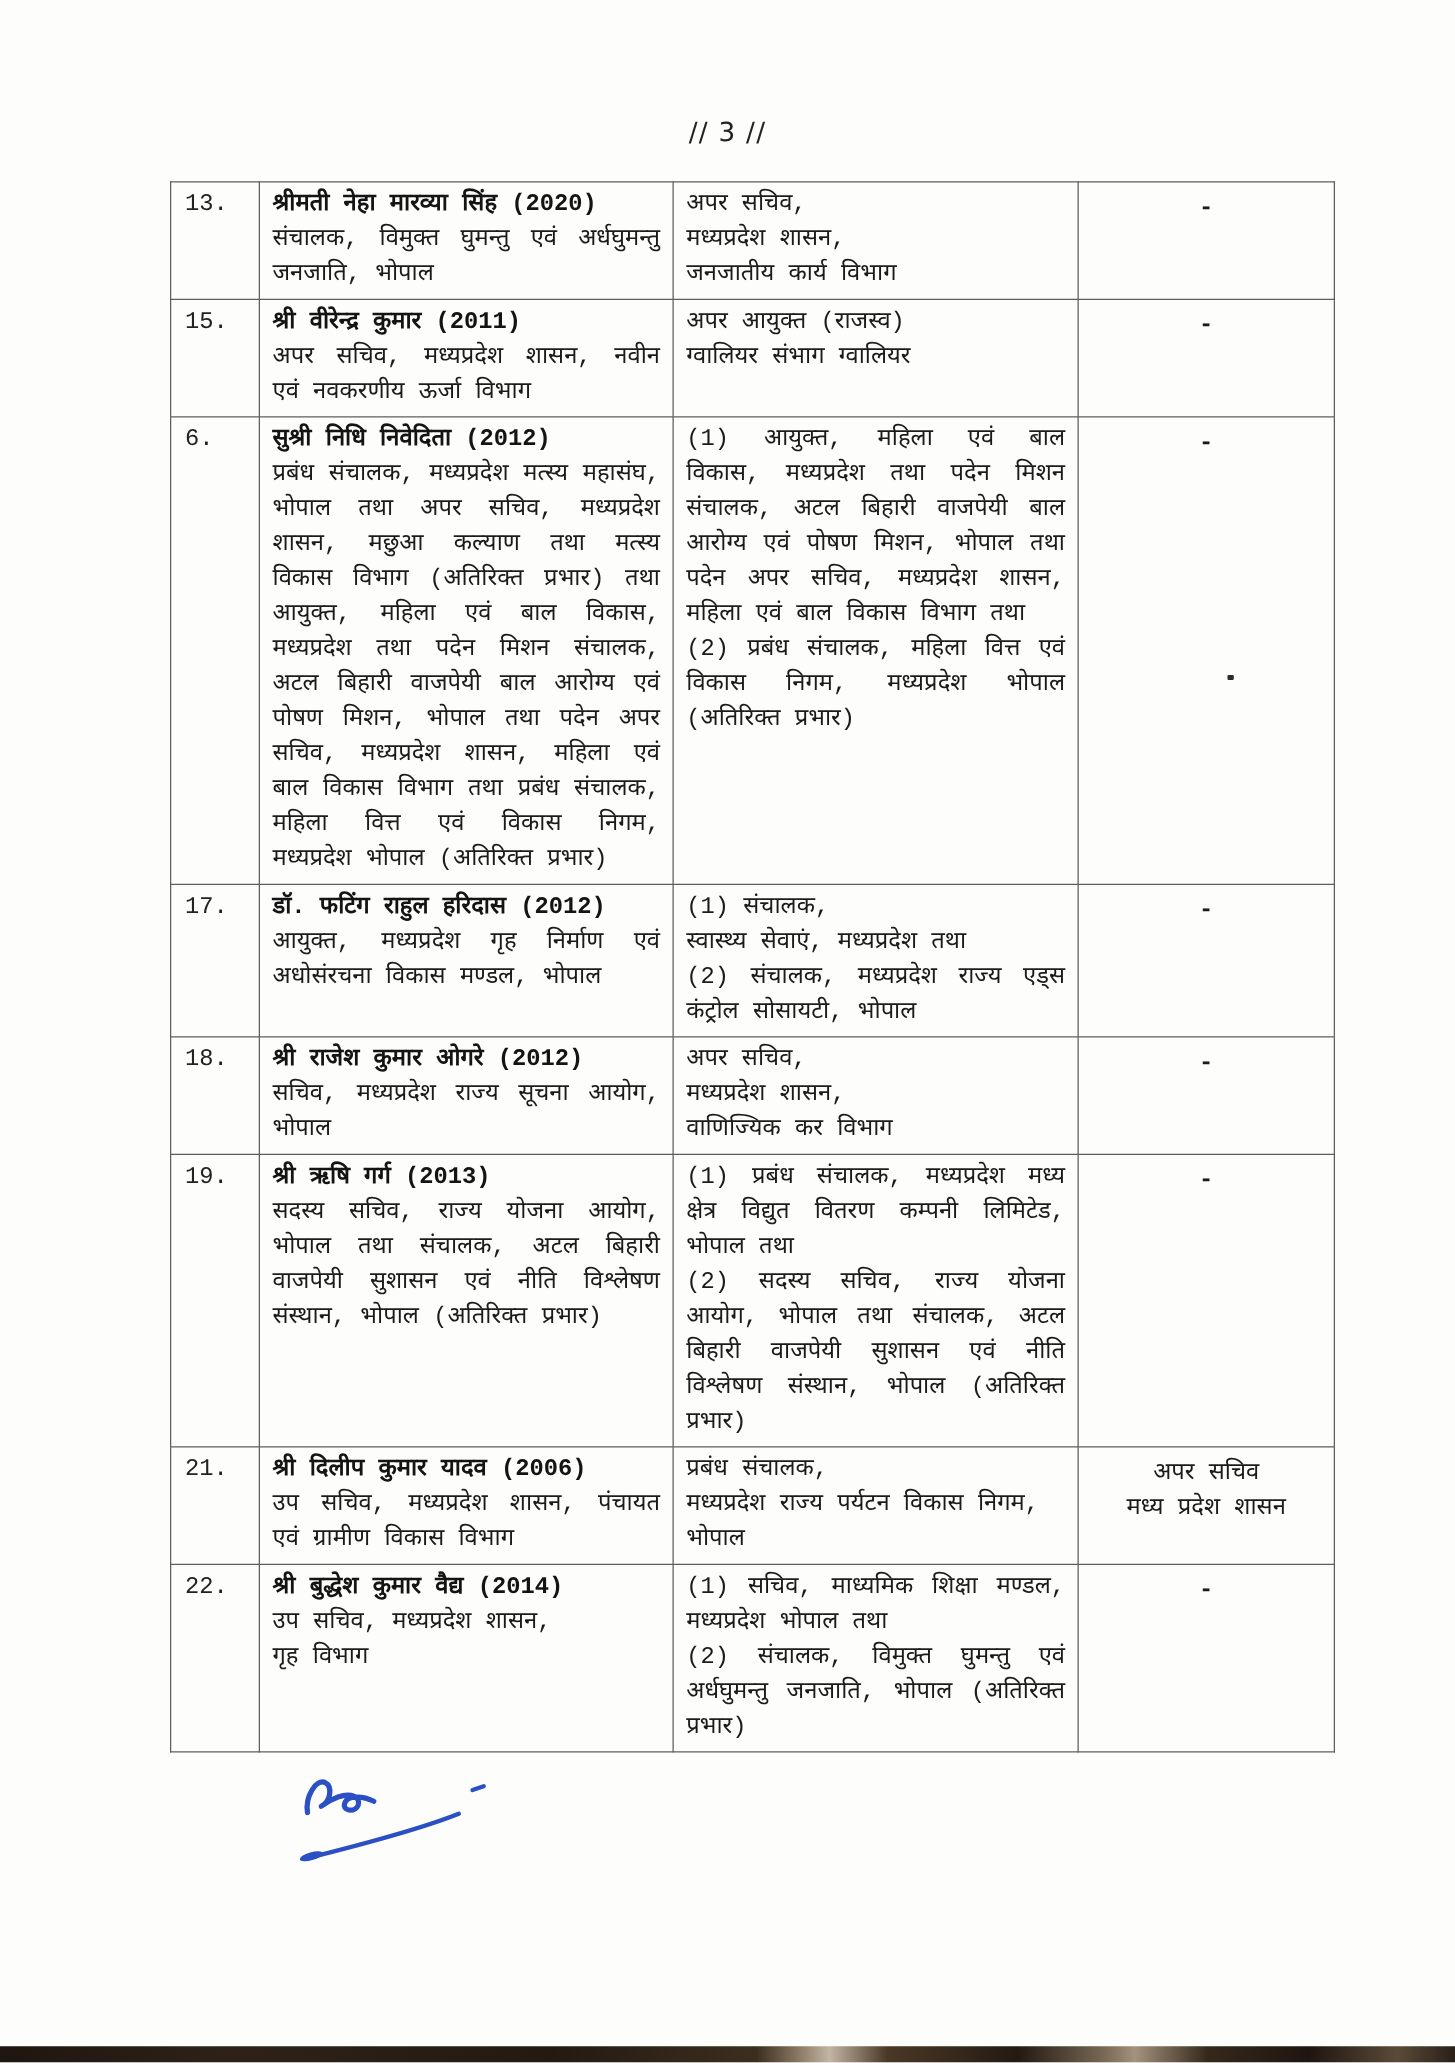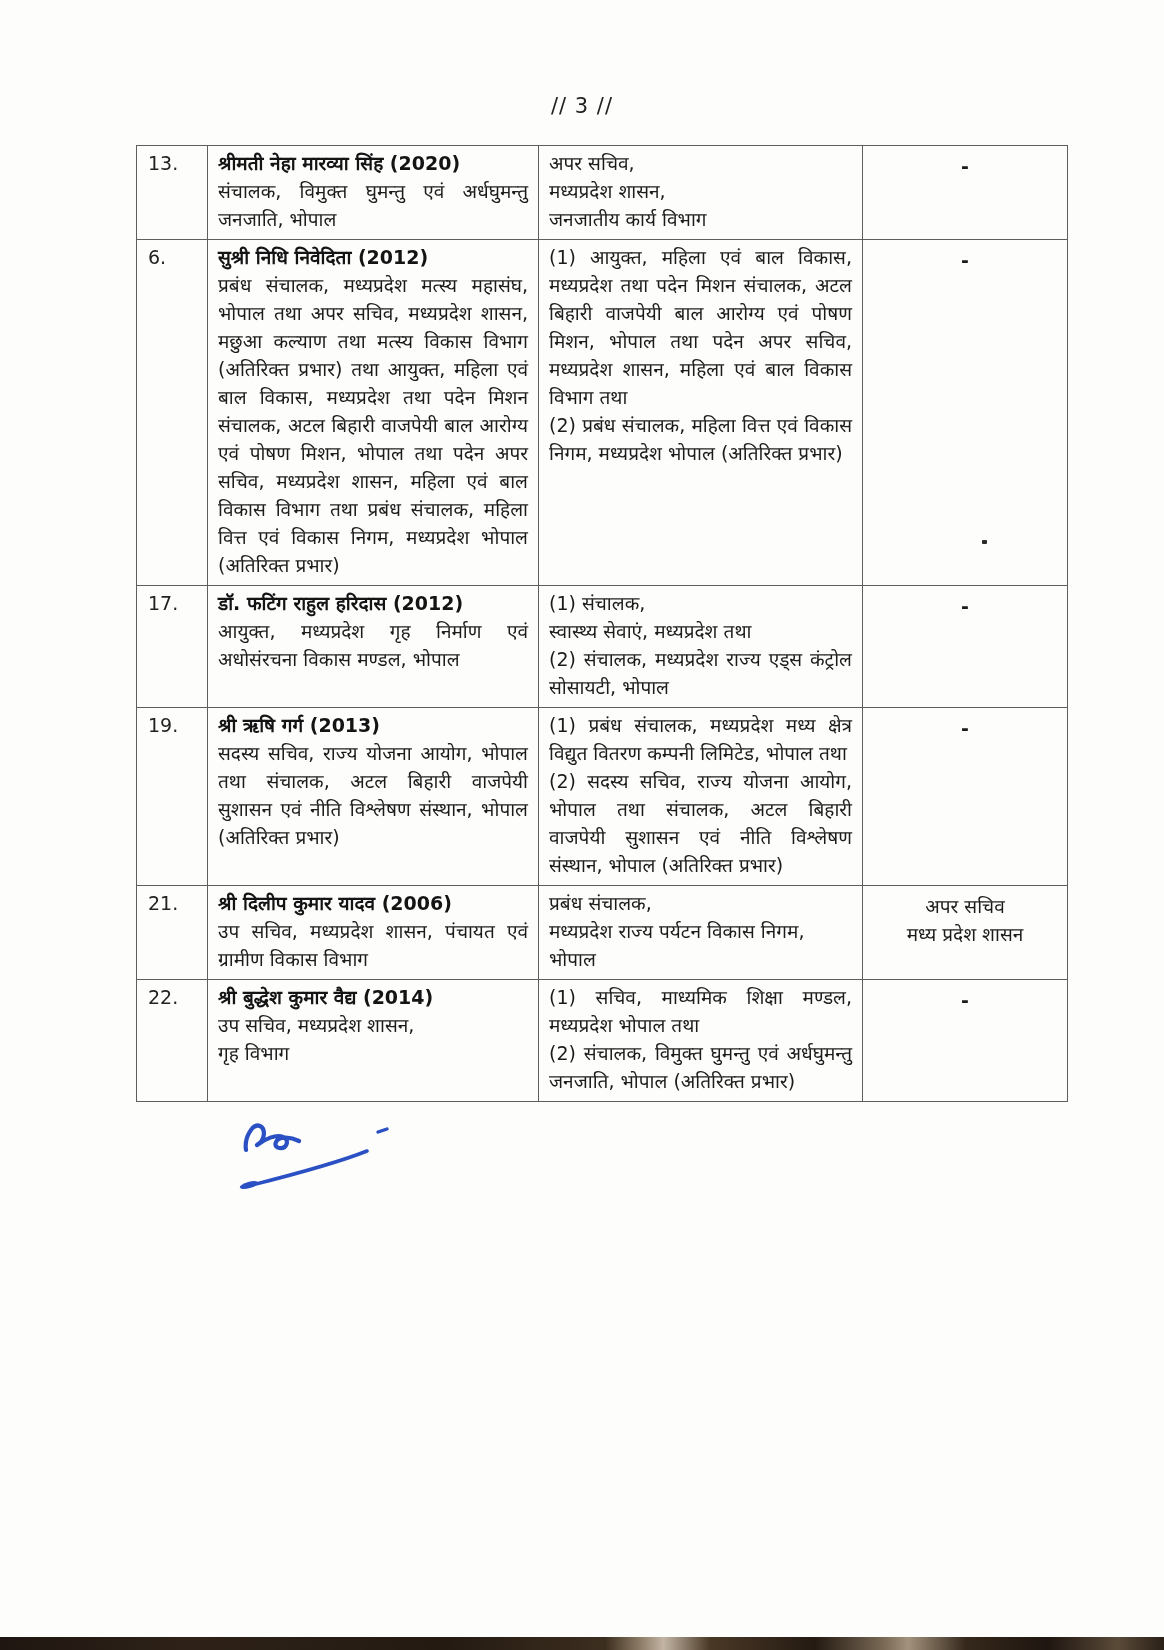--- a/index.html
+++ b/index.html
@@ -26,20 +26,21 @@
     width:100%;
     border-collapse:collapse;
     table-layout:fixed;
   }
   .officials-table td {
     border:1px solid #5e5e5e;
     vertical-align:top;
     font-size:19px;
     line-height:28px;
     padding:3px 10px 6px 10px;
+    font-family:Liberation Mono, monospace;
   }
   td.sn {
     padding-left:11px;
     font-size:19px;
     color:#222;
   }
   .name {
     font-weight:bold;
     color:#141414;
   }
@@ -96,20 +97,30 @@
         <div class="name">श्रीमती नेहा मारव्या सिंह (2020)</div>
         <div class="details">संचालक, विमुक्त घुमन्तु एवं अर्धघुमन्तु जनजाति, भोपाल</div>
       </td>
       <td class="posting-cell">अपर सचिव,
 मध्यप्रदेश शासन,
 जनजातीय कार्य विभाग</td>
       <td class="remark-cell dash">-</td>
     </tr>
 
 
+    <tr>
+      <td class="sn">15.</td>
+      <td class="name-cell">
+        <div class="name">श्री वीरेन्द्र कुमार (2011)</div>
+        <div class="details">अपर सचिव, मध्यप्रदेश शासन, नवीन एवं नवकरणीय ऊर्जा विभाग</div>
+      </td>
+      <td class="posting-cell">अपर आयुक्त (राजस्व)
+ग्वालियर संभाग ग्वालियर</td>
+      <td class="remark-cell dash">-</td>
+    </tr>
 
     <tr>
       <td class="sn">6.</td>
       <td class="name-cell">
         <div class="name">सुश्री निधि निवेदिता (2012)</div>
         <div class="details">प्रबंध संचालक, मध्यप्रदेश मत्स्य महासंघ, भोपाल तथा अपर सचिव, मध्यप्रदेश शासन, मछुआ कल्याण तथा मत्स्य विकास विभाग (अतिरिक्त प्रभार) तथा आयुक्त, महिला एवं बाल विकास, मध्यप्रदेश तथा पदेन मिशन संचालक, अटल बिहारी वाजपेयी बाल आरोग्य एवं पोषण मिशन, भोपाल तथा पदेन अपर सचिव, मध्यप्रदेश शासन, महिला एवं बाल विकास विभाग तथा प्रबंध संचालक, महिला वित्त एवं विकास निगम, मध्यप्रदेश भोपाल (अतिरिक्त प्रभार)</div>
       </td>
       <td class="posting-cell">(1) आयुक्त, महिला एवं बाल विकास, मध्यप्रदेश तथा पदेन मिशन संचालक, अटल बिहारी वाजपेयी बाल आरोग्य एवं पोषण मिशन, भोपाल तथा पदेन अपर सचिव, मध्यप्रदेश शासन, महिला एवं बाल विकास विभाग तथा
 (2) प्रबंध संचालक, महिला वित्त एवं विकास निगम, मध्यप्रदेश भोपाल (अतिरिक्त प्रभार)</td>
       <td class="remark-cell dash">-</td>
@@ -120,20 +131,31 @@
       <td class="name-cell">
         <div class="name">डॉ. फटिंग राहुल हरिदास (2012)</div>
         <div class="details">आयुक्त, मध्यप्रदेश गृह निर्माण एवं अधोसंरचना विकास मण्डल, भोपाल</div>
       </td>
       <td class="posting-cell">(1) संचालक,
 स्वास्थ्य सेवाएं, मध्यप्रदेश तथा
 (2) संचालक, मध्यप्रदेश राज्य एड्स कंट्रोल सोसायटी, भोपाल</td>
       <td class="remark-cell dash">-</td>
     </tr>
 
+    <tr>
+      <td class="sn">18.</td>
+      <td class="name-cell">
+        <div class="name">श्री राजेश कुमार ओगरे (2012)</div>
+        <div class="details">सचिव, मध्यप्रदेश राज्य सूचना आयोग, भोपाल</div>
+      </td>
+      <td class="posting-cell">अपर सचिव,
+मध्यप्रदेश शासन,
+वाणिज्यिक कर विभाग</td>
+      <td class="remark-cell dash">-</td>
+    </tr>
 
     <tr>
       <td class="sn">19.</td>
       <td class="name-cell">
         <div class="name">श्री ऋषि गर्ग (2013)</div>
         <div class="details">सदस्य सचिव, राज्य योजना आयोग, भोपाल तथा संचालक, अटल बिहारी वाजपेयी सुशासन एवं नीति विश्लेषण संस्थान, भोपाल (अतिरिक्त प्रभार)</div>
       </td>
       <td class="posting-cell">(1) प्रबंध संचालक, मध्यप्रदेश मध्य क्षेत्र विद्युत वितरण कम्पनी लिमिटेड, भोपाल तथा
 (2) सदस्य सचिव, राज्य योजना आयोग, भोपाल तथा संचालक, अटल बिहारी वाजपेयी सुशासन एवं नीति विश्लेषण संस्थान, भोपाल (अतिरिक्त प्रभार)</td>
       <td class="remark-cell dash">-</td>

